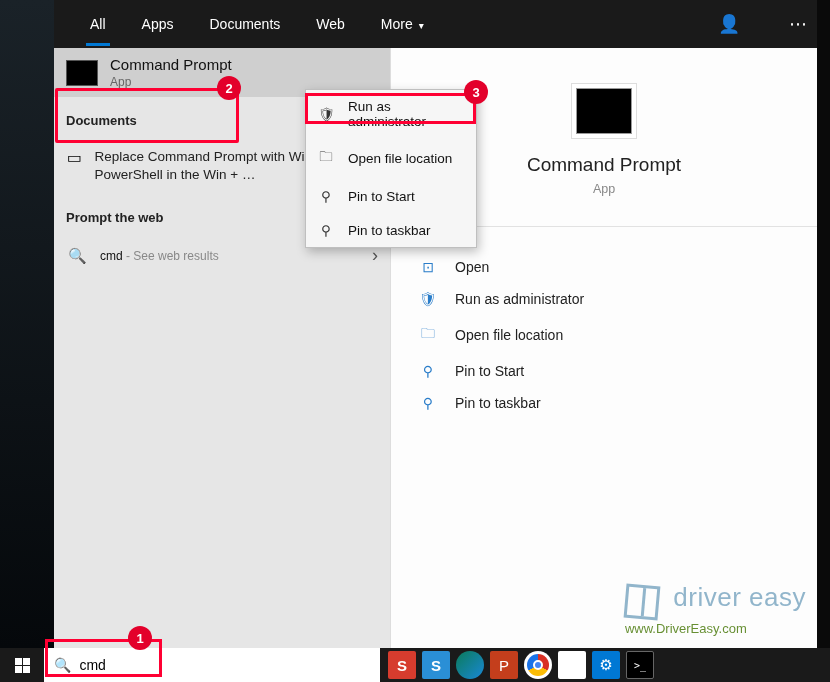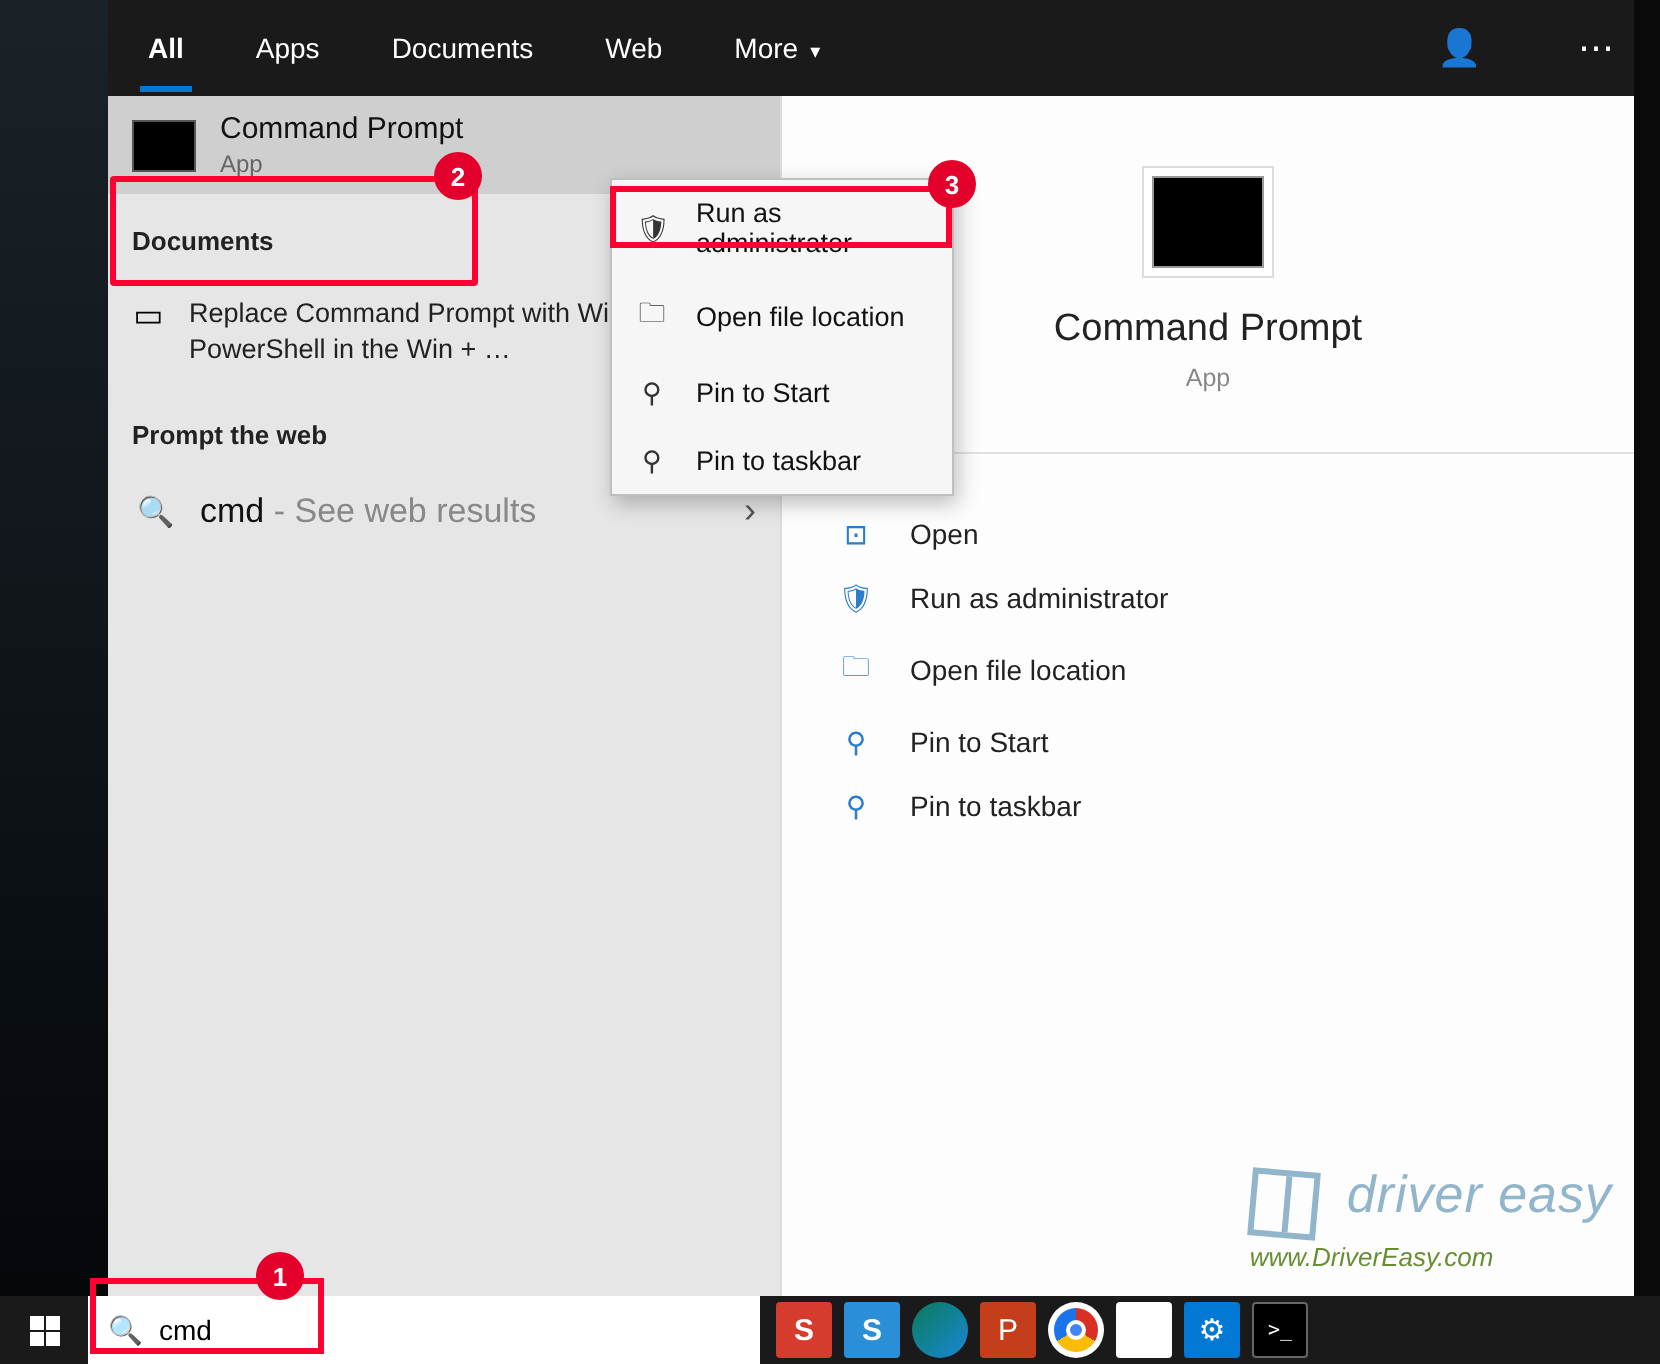--- a/index.html
+++ b/index.html
@@ -1,39 +1,39 @@
 <!DOCTYPE html>
 <html><head>
 <meta charset="utf-8">
 <style>
 * { margin: 0; padding: 0; box-sizing: border-box; font-family: "Segoe UI", Arial, sans-serif; }
 body { width: 830px; height: 682px; background: #0a0a0a; overflow: hidden; position: relative; }
 
 
 .tabs { position: absolute; left: 54px; top: 0; right: 13px; height: 48px; background: #1a1a1a; display: flex; align-items: center; gap: 28px; padding-left: 16px; color: #fff; font-size: 14px; }
 .tab { cursor: pointer; padding: 14px 4px; position: relative; }
-.tab.active { font-weight: 700; }
+.tab.active { font-weight: 400; margin-left: 16px; }
 .tab.active::after { content:""; position:absolute; left:0; right:0; bottom:0; height:3px; background:#0078d4; }
 .more-caret { margin-left:6px; font-size:10px; }
 .tabs-spacer { flex:1; }
 .feedback-icon, .ellipsis-icon { font-size:18px; padding: 0 10px; cursor:pointer; }
 
 
 .left-panel { position:absolute; left:54px; top:48px; width:336px; bottom:34px; background:#e6e6e6; }
 .section-label { font-size:13px; font-weight:600; color:#222; padding:16px 12px 10px; }
 .best-match-item { display:flex; align-items:center; gap:12px; padding:8px 12px; background:#cfcfcf; cursor:pointer; }
 .best-match-item .thumb { width:32px; height:26px; background:#000; border:1px solid #555; }
 .best-match-item .title { font-size:15px; color:#111; }
 .best-match-item .subtitle { font-size:12px; color:#666; margin-top:2px; }
 .settings-item { display:flex; align-items:flex-start; gap:12px; padding:10px 12px; cursor:pointer; }
 .settings-item .s-icon { width:24px; text-align:center; font-size:16px; }
 .settings-item .s-text { font-size:13.5px; color:#222; line-height:1.35; }
 .web-item { display:flex; align-items:center; gap:10px; padding:10px 12px; cursor:pointer; }
 .web-item .w-icon { width:24px; text-align:center; font-size:15px; color:#333; }
-.web-item .w-text { font-size:17px; color:#111; }
+.web-item .w-text { font-size:12px; color:#111; }
 .web-item .w-grey { color:#888; }
 .web-item .chev { margin-left:auto; font-size:18px; color:#555; }
 
 
 .right-panel { position:absolute; left:390px; top:48px; right:13px; bottom:34px; background:#fdfdfd; border-left:1px solid #ddd; }
 .preview-area { text-align:center; padding-top:40px; }
 .preview-thumb { width:56px; height:46px; background:#000; border:1px solid #999; margin:0 auto 20px; box-shadow:0 0 0 4px #fff, 0 0 0 5px #ddd; }
 .preview-title { font-size:19px; color:#222; }
 .preview-sub { font-size:12.5px; color:#888; margin-top:6px; }
 .preview-divider { margin:30px 0 0; border-top:1px solid #e2e2e2; }
@@ -73,21 +73,21 @@
 .anno-box { position:absolute; border:3px solid #ff0033; pointer-events:none; z-index:20; }
 .anno1 { left:45px;  top:639px; width:117px; height:38px; }
 .anno2 { left:55px;  top:88px;  width:184px; height:55px; border-radius:2px;}
 .anno3 { left:305px; top:93px;  width:171px; height:31px; }
 .badge { position:absolute; width:24px; height:24px; border-radius:50%; background:#e3002b; color:#fff; font-size:13px; font-weight:700; display:flex; align-items:center; justify-content:center; z-index:25; }
 .b1 { left:128px; top:626px; }
 .b2 { left:217px; top:76px; }
 .b3 { left:464px; top:80px; }
 
 
-.watermark { position:absolute; right:24px; bottom:46px; color:#7fa9c3; font-style:italic; text-align:left; opacity:.85; }
+.watermark { position:absolute; right:24px; bottom:46px; color:#7fa9c3; text-align:left; opacity:.85; }
 .wm-cube { display:inline-block; width:34px; height:34px; border:3px solid #7fa9c3; transform:rotate(5deg); margin-right:10px; vertical-align:middle; position:relative;}
 .wm-cube::before{content:"";position:absolute;inset:0;border-left:3px solid #7fa9c3;left:50%;}
 .wm-title { font-size:26px; font-weight:500; letter-spacing:.5px; }
 .wm-url { font-size:13px; margin-top:2px; color:#4d7c0f; }
 
 
 .desktop-strip { position:absolute; left:0; top:0; width:54px; bottom:34px; background:linear-gradient(#1a2228,#05080b); }
 </style>
 </head>
 <body>

